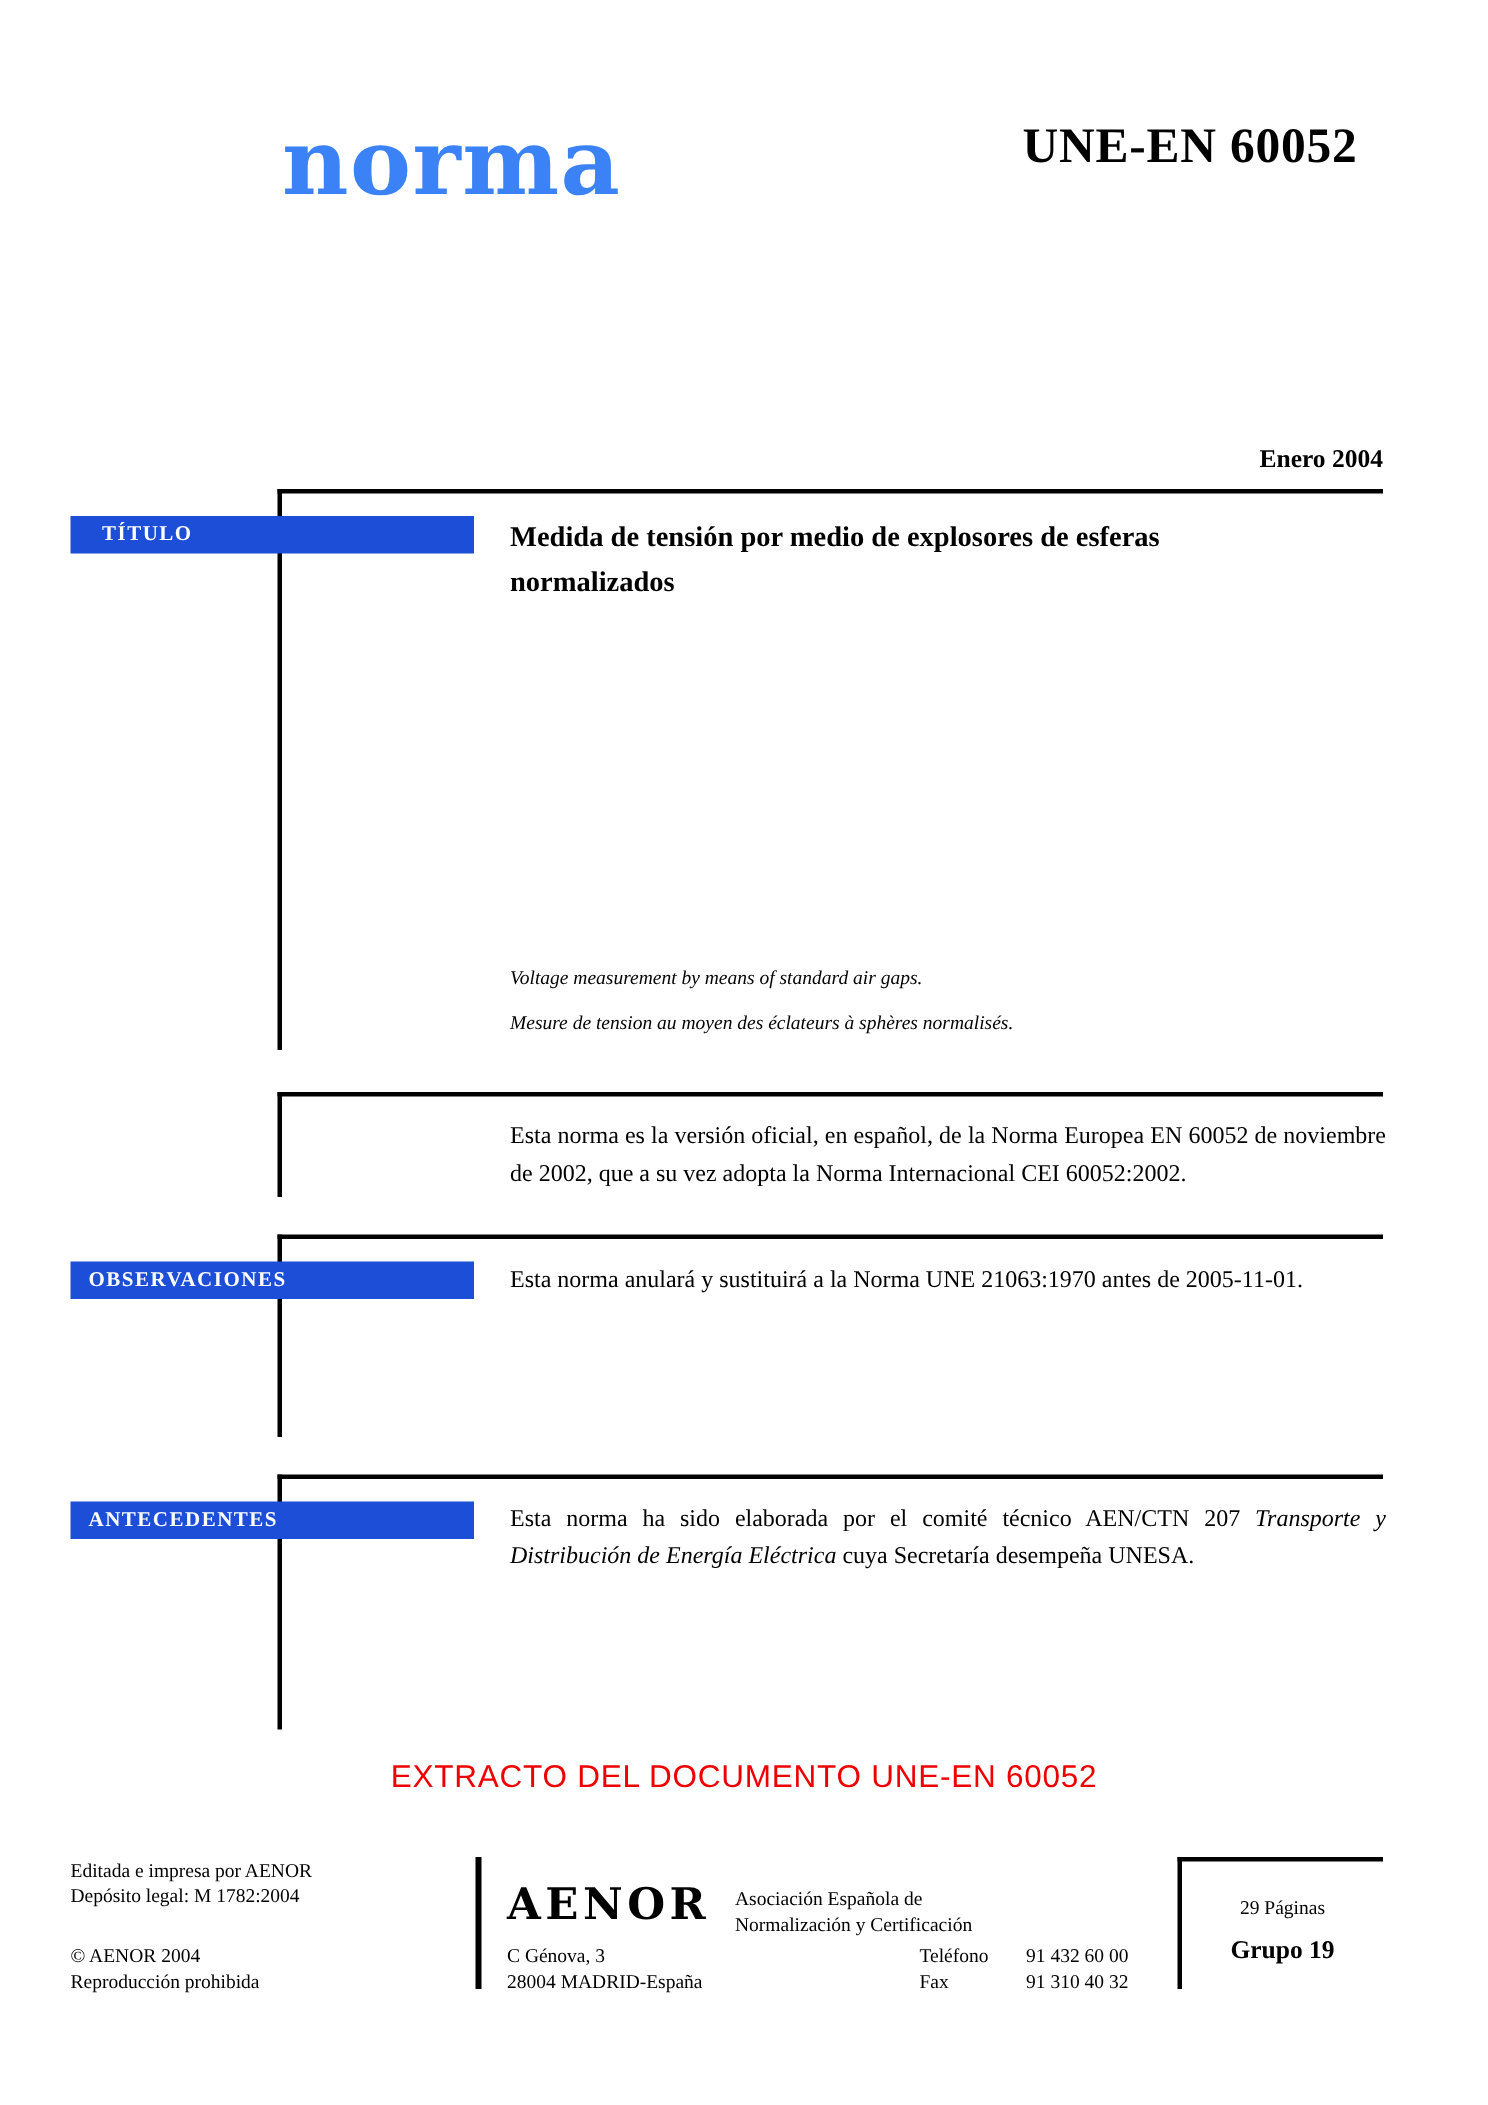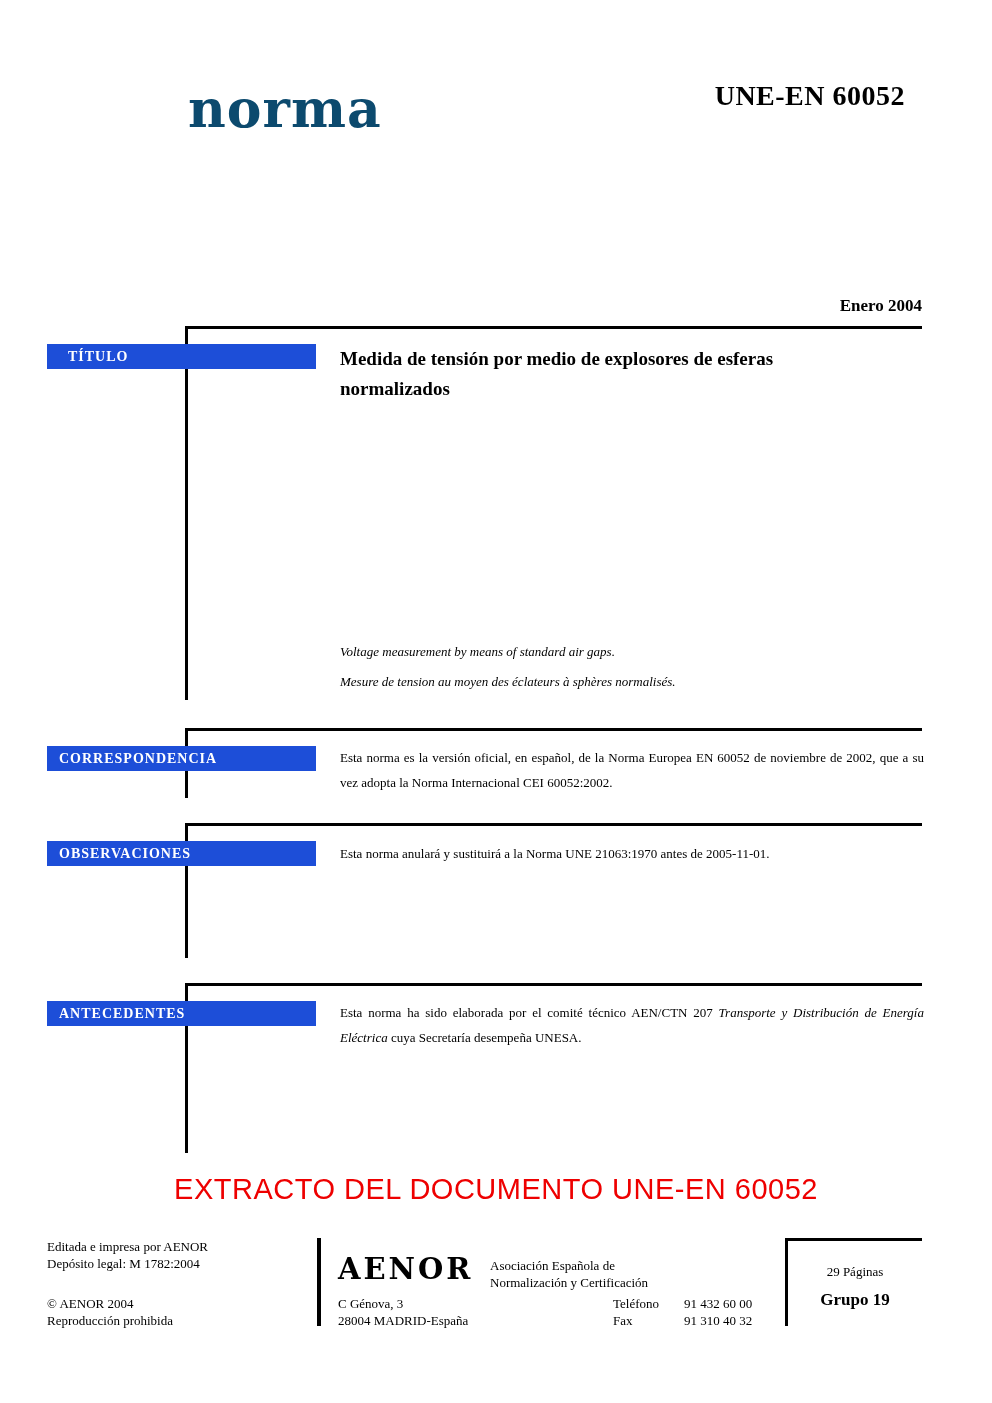--- a/index.html
+++ b/index.html
@@ -17,30 +17,30 @@
     overflow: hidden;
   }
 
   
   .brand {
     position: absolute;
     left: 188px;
     top: 78px;
     font-family: "DejaVu Serif", "Liberation Serif", serif;
     font-weight: bold;
-    font-size: 52px;
+    font-size: 61px;
     line-height: 62px;
-    color: #0c4a6e;
+    color: #3b82f6;
     letter-spacing: 1px;
   }
   .doc-code {
     position: absolute;
     right: 87px;
     top: 80px;
-    font-size: 28px;
+    font-size: 33px;
     font-weight: bold;
     letter-spacing: 0.5px;
   }
   .date {
     position: absolute;
     right: 70px;
     top: 296px;
     font-size: 17px;
     font-weight: bold;
   }
@@ -90,35 +90,35 @@
   .note-italic {
     position: absolute;
     left: 340px;
     font-size: 13px;
     font-style: italic;
   }
   .body-text {
     position: absolute;
     left: 340px;
     width: 584px;
-    font-size: 13px;
+    font-size: 16px;
     line-height: 25px;
     text-align: justify;
   }
   .body-text .it { font-style: italic; }
 
   
   .extract {
     position: absolute;
     left: 0;
     top: 1173px;
     width: 992px;
     text-align: center;
     font-family: "Liberation Sans", sans-serif;
-    font-size: 29px;
+    font-size: 21px;
     color: #ee0000;
     letter-spacing: 0.5px;
   }
 
   
   .footer-small {
     position: absolute;
     font-size: 13px;
     line-height: 17px;
   }
@@ -189,23 +189,20 @@
   <div class="vline" style="top:326px; height:374px;"></div>
   <div class="label-bar titulo" style="top:344px;">
     <span>TÍTULO</span>
   </div>
   <div class="doc-title">Medida de tensión por medio de explosores de esferas normalizados</div>
   <div class="note-italic" style="top:644px;">Voltage measurement by means of standard air gaps.</div>
   <div class="note-italic" style="top:674px;">Mesure de tension au moyen des éclateurs à sphères normalisés.</div>
 
   <div class="hline" style="top:728px;"></div>
   <div class="vline" style="top:728px; height:70px;"></div>
-  <div class="label-bar" style="top:746px;">
-    <span>CORRESPONDENCIA</span>
-  </div>
   <div class="body-text" style="top:745px;">Esta norma es la versión oficial, en español, de la Norma Europea EN 60052 de noviembre de 2002, que a su vez adopta la Norma Internacional CEI 60052:2002.</div>
 
   <div class="hline" style="top:823px;"></div>
   <div class="vline" style="top:823px; height:135px;"></div>
   <div class="label-bar" style="top:841px;">
     <span>OBSERVACIONES</span>
   </div>
   <div class="body-text" style="top:841px;">Esta norma anulará y sustituirá a la Norma UNE 21063:1970 antes de 2005-11-01.</div>
 
   <div class="hline" style="top:983px;"></div>

